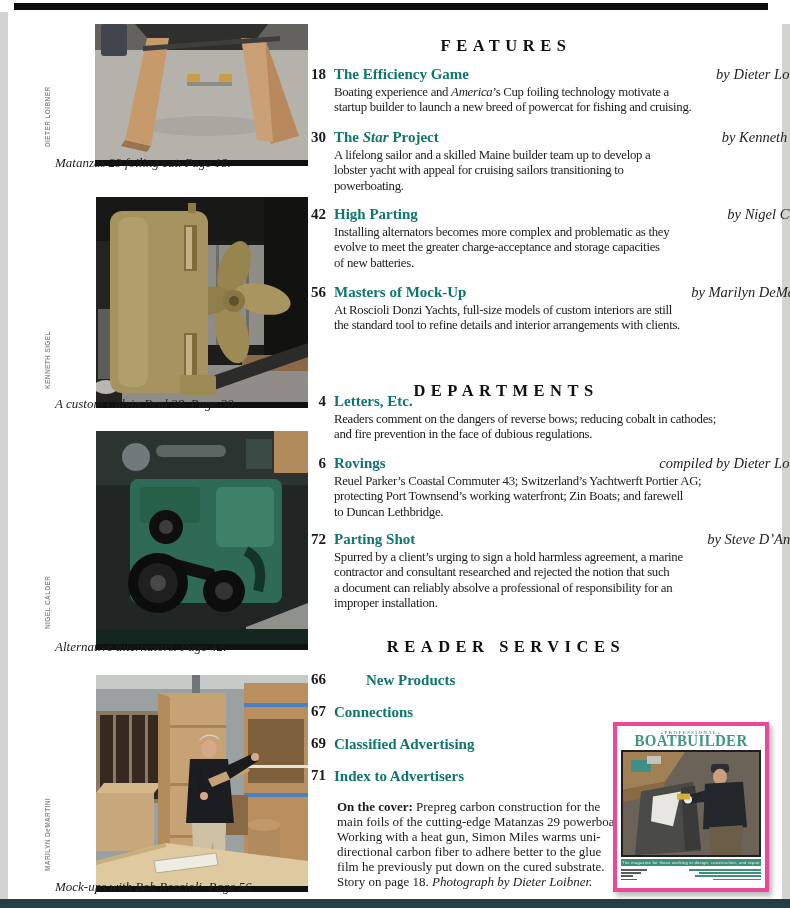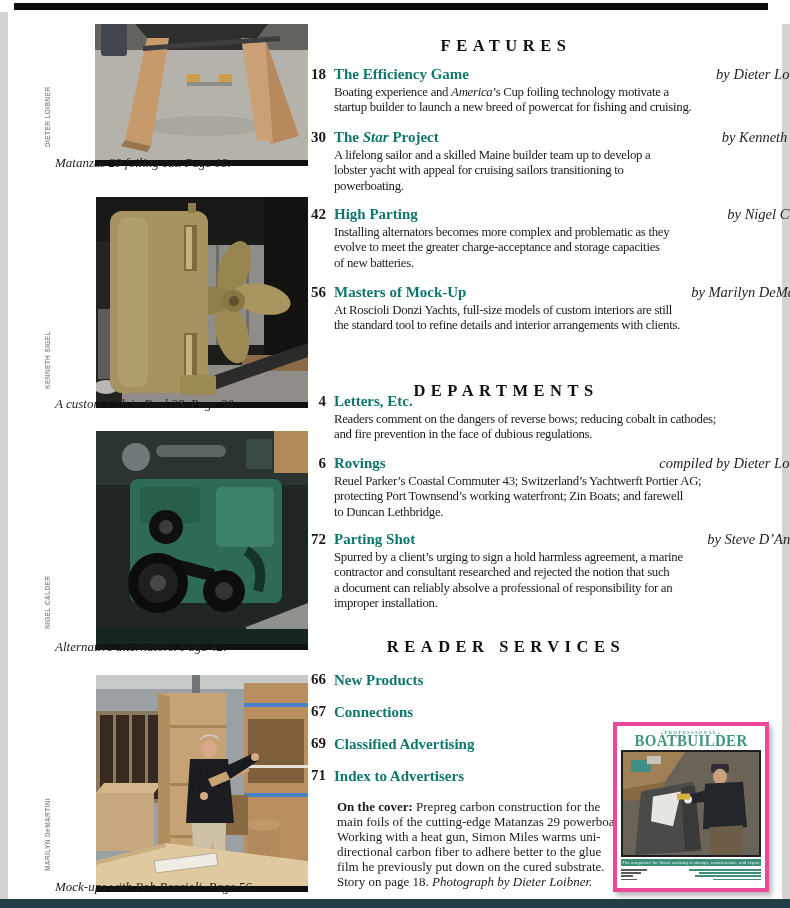--- a/index.html
+++ b/index.html
@@ -37,21 +37,21 @@
   .icontent{flex:1;margin-left:8px;}
   .trow{display:flex;justify-content:space-between;align-items:baseline;}
   .ititle{font-weight:bold;font-size:15px;color:#0f766e;}
   .ititle .em{font-style:italic;}
   .byline{font-style:italic;font-size:14.5px;color:#222;}
   .desc{white-space:pre-line;font-size:12.8px;letter-spacing:-.3px;line-height:15.4px;
         color:#1c1c1c;margin-top:2px;width:486px;}
   .desc .em{font-style:italic;}
   #it18{top:66px;} #it30{top:129px;} #it42{top:206px;} #it56{top:284px;}
   #it4{top:393px;} #it6{top:455px;} #it72{top:531px;}
-  #rs66{top:671px;} #rs67{top:703px;} #rs69{top:735px;} #rs71{top:767px;}
+  #rs66{top:671px;gap:32px;} #rs67{top:703px;} #rs69{top:735px;} #rs71{top:767px;}
 
   .on-cover{position:absolute;left:41px;top:799px;width:330px;white-space:pre-line;
         font-size:13px;line-height:15px;color:#1b1b1b;}
   .on-cover .lbl{font-weight:bold;}
   .on-cover .em{font-style:italic;}
 
   
   .cover{position:absolute;left:613px;top:722px;width:140px;height:154px;background:#fff;
         border:4px solid #ec4899;box-shadow:3px 4px 5px rgba(0,0,0,.28);padding:4px;}
   .m-top{font-family:"Liberation Serif",serif;font-size:4.5px;font-weight:bold;

